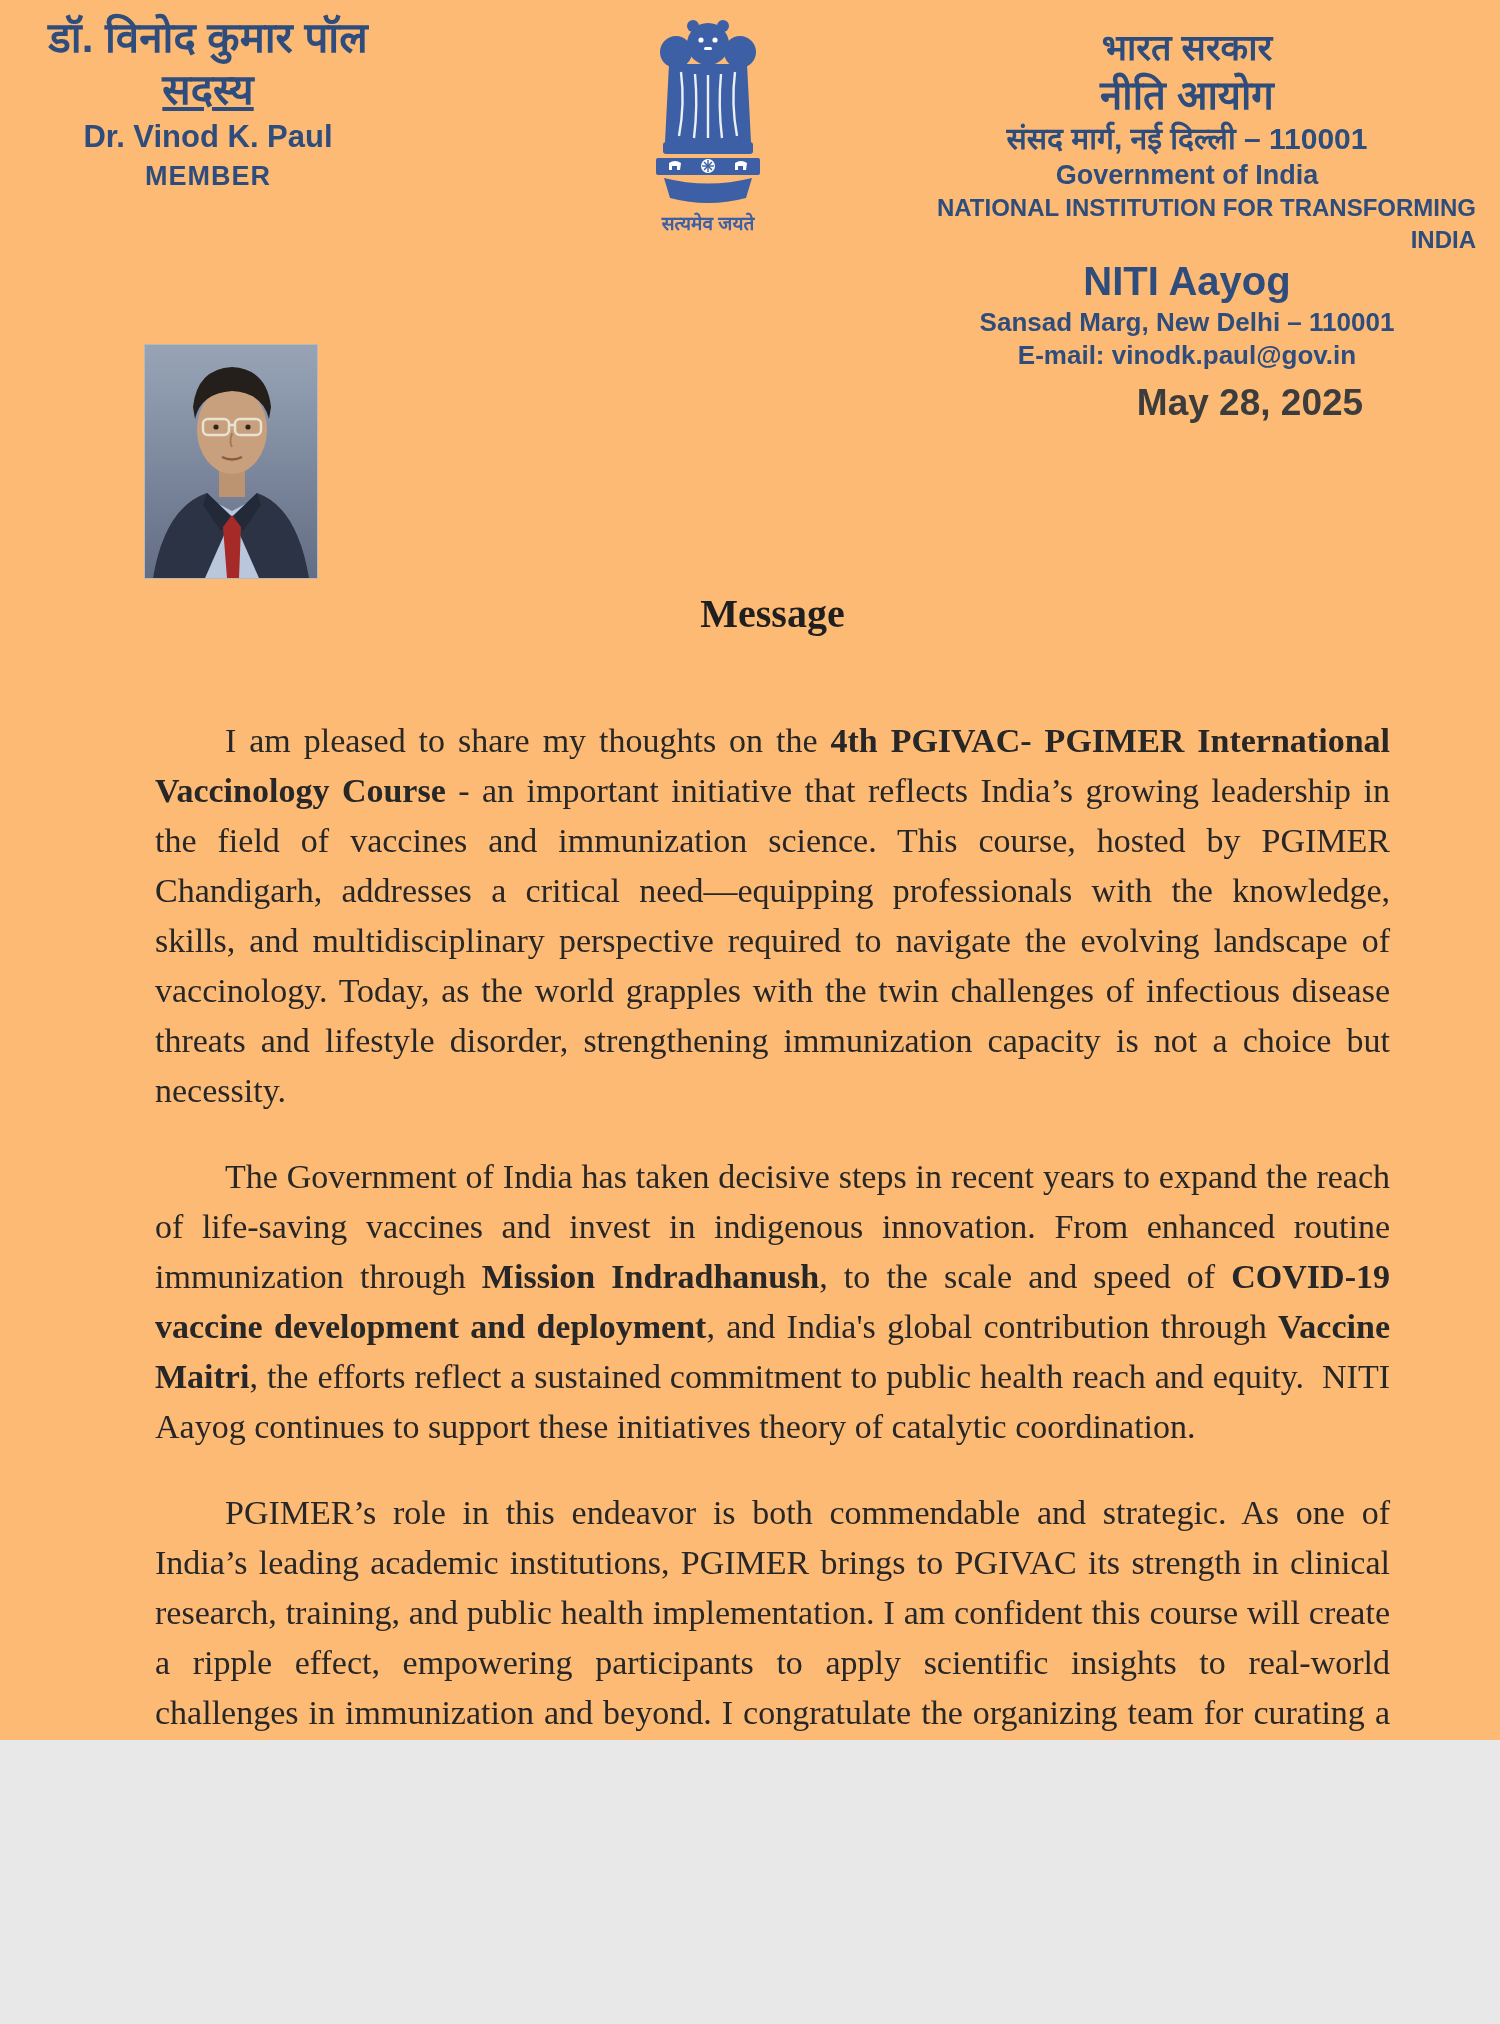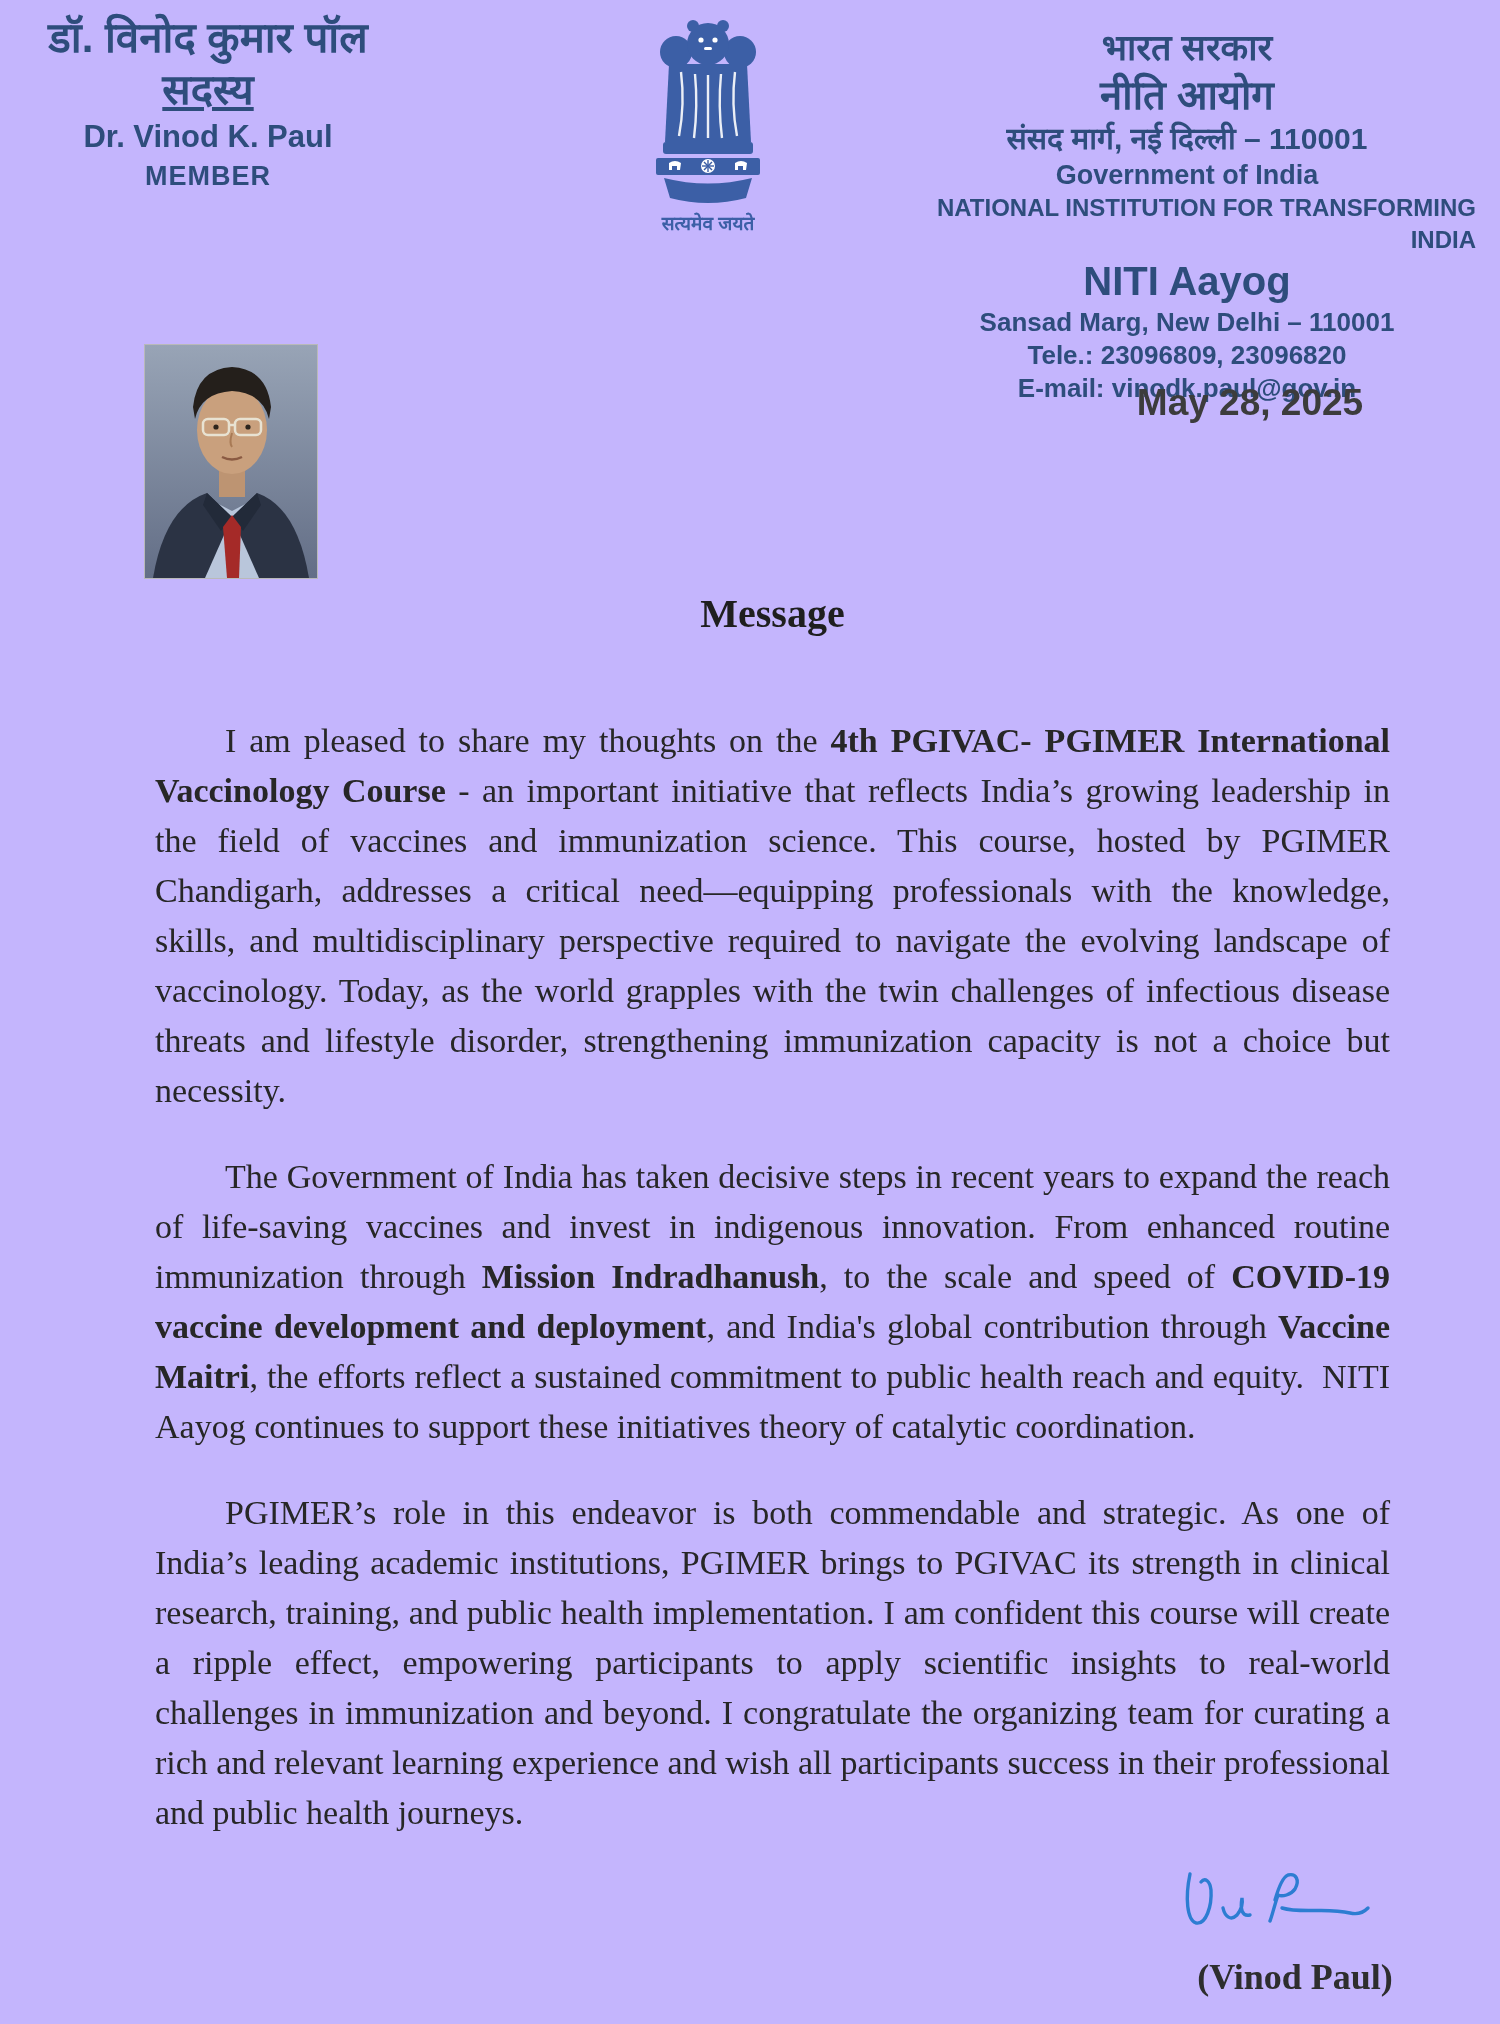--- a/index.html
+++ b/index.html
@@ -6,23 +6,23 @@
     --header-blue:#2e4d7c;
     --emblem-blue:#3c5fa6;
     --body-ink:#272727;
     --date-ink:#3c3c3c;
     --signature-blue:#2d7dd2;
   }
   *{box-sizing:border-box;}
   html,body{margin:0;padding:0;background:#e8e8e8;}
   .page{
     position:relative;
-    width:1500px;height:2024px;
+    width:1500px;height:1740px;
     margin:0 auto;
-    background:#c4b5fd;
+    background:#fdba74;
     font-family:"Liberation Serif", serif;
     overflow:hidden;
   }
   
   .hdr-left{
     position:absolute;top:12px;left:8px;width:400px;
     text-align:center;color:var(--header-blue);
     font-family:"Liberation Sans", sans-serif;font-weight:bold;
   }
   .hl-hi1{font-size:42px;line-height:52px;}
@@ -157,21 +157,20 @@
   </div>
 
   <div class="hdr-right">
     <div class="hr-hi1">भारत सरकार</div>
     <div class="hr-hi2">नीति आयोग</div>
     <div class="hr-hi3">संसद मार्ग, नई दिल्ली – 110001</div>
     <div class="hr-gov">Government of India</div>
     <div class="hr-natl">NATIONAL INSTITUTION FOR TRANSFORMING INDIA</div>
     <div class="hr-niti">NITI Aayog</div>
     <div class="hr-addr">Sansad Marg, New Delhi – 110001</div>
-    <div class="hr-tele">Tele.: 23096809, 23096820</div>
     <div class="hr-email">E-mail: vinodk.paul@gov.in</div>
   </div>
 
   <div class="date">May 28, 2025</div>
 
   <div class="photo">
     <svg width="172" height="233" viewBox="0 0 172 233" aria-hidden="true">
       <defs>
         <linearGradient id="pbg" x1="0" y1="0" x2="0" y2="1">
           <stop offset="0" stop-color="#9aa6b8"></stop>

